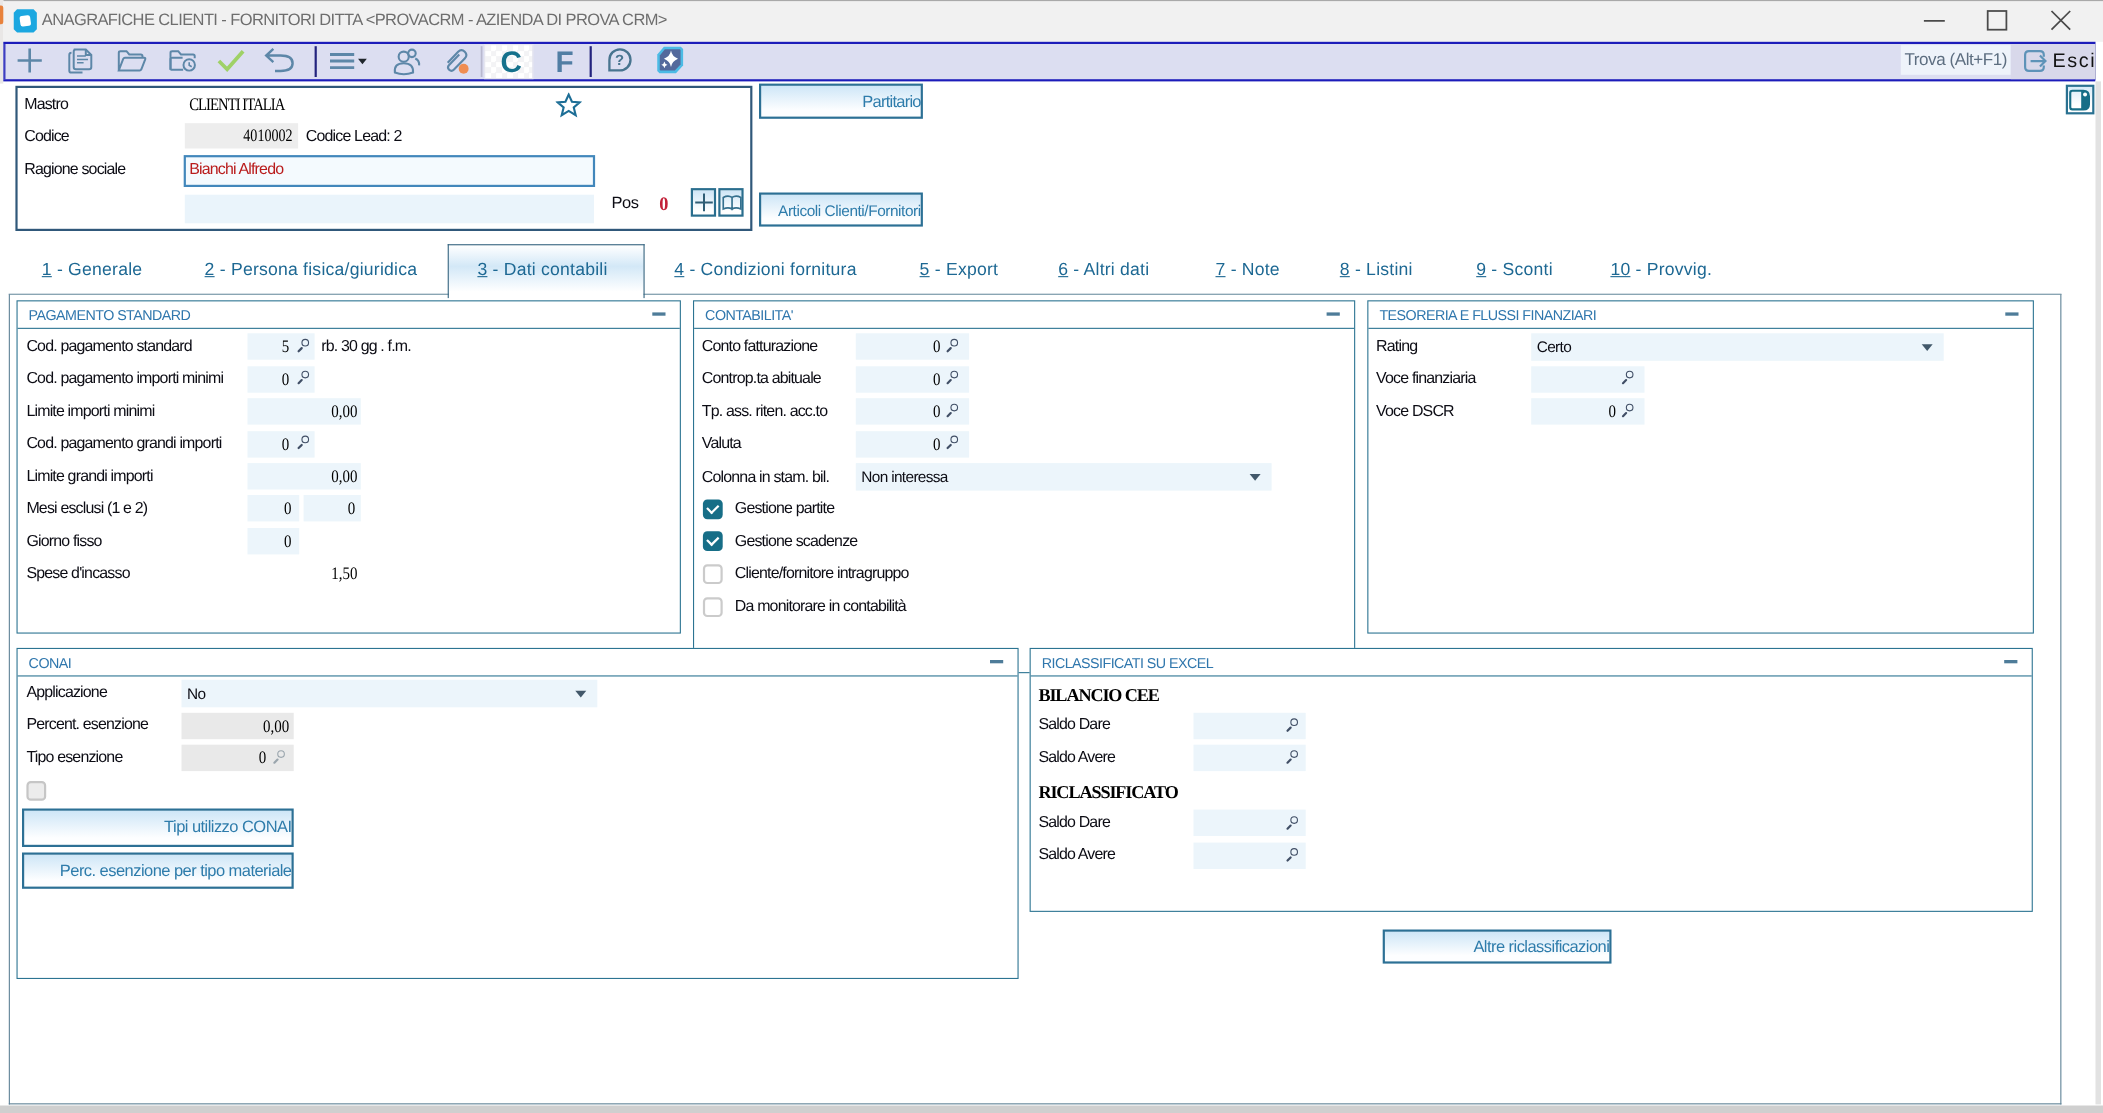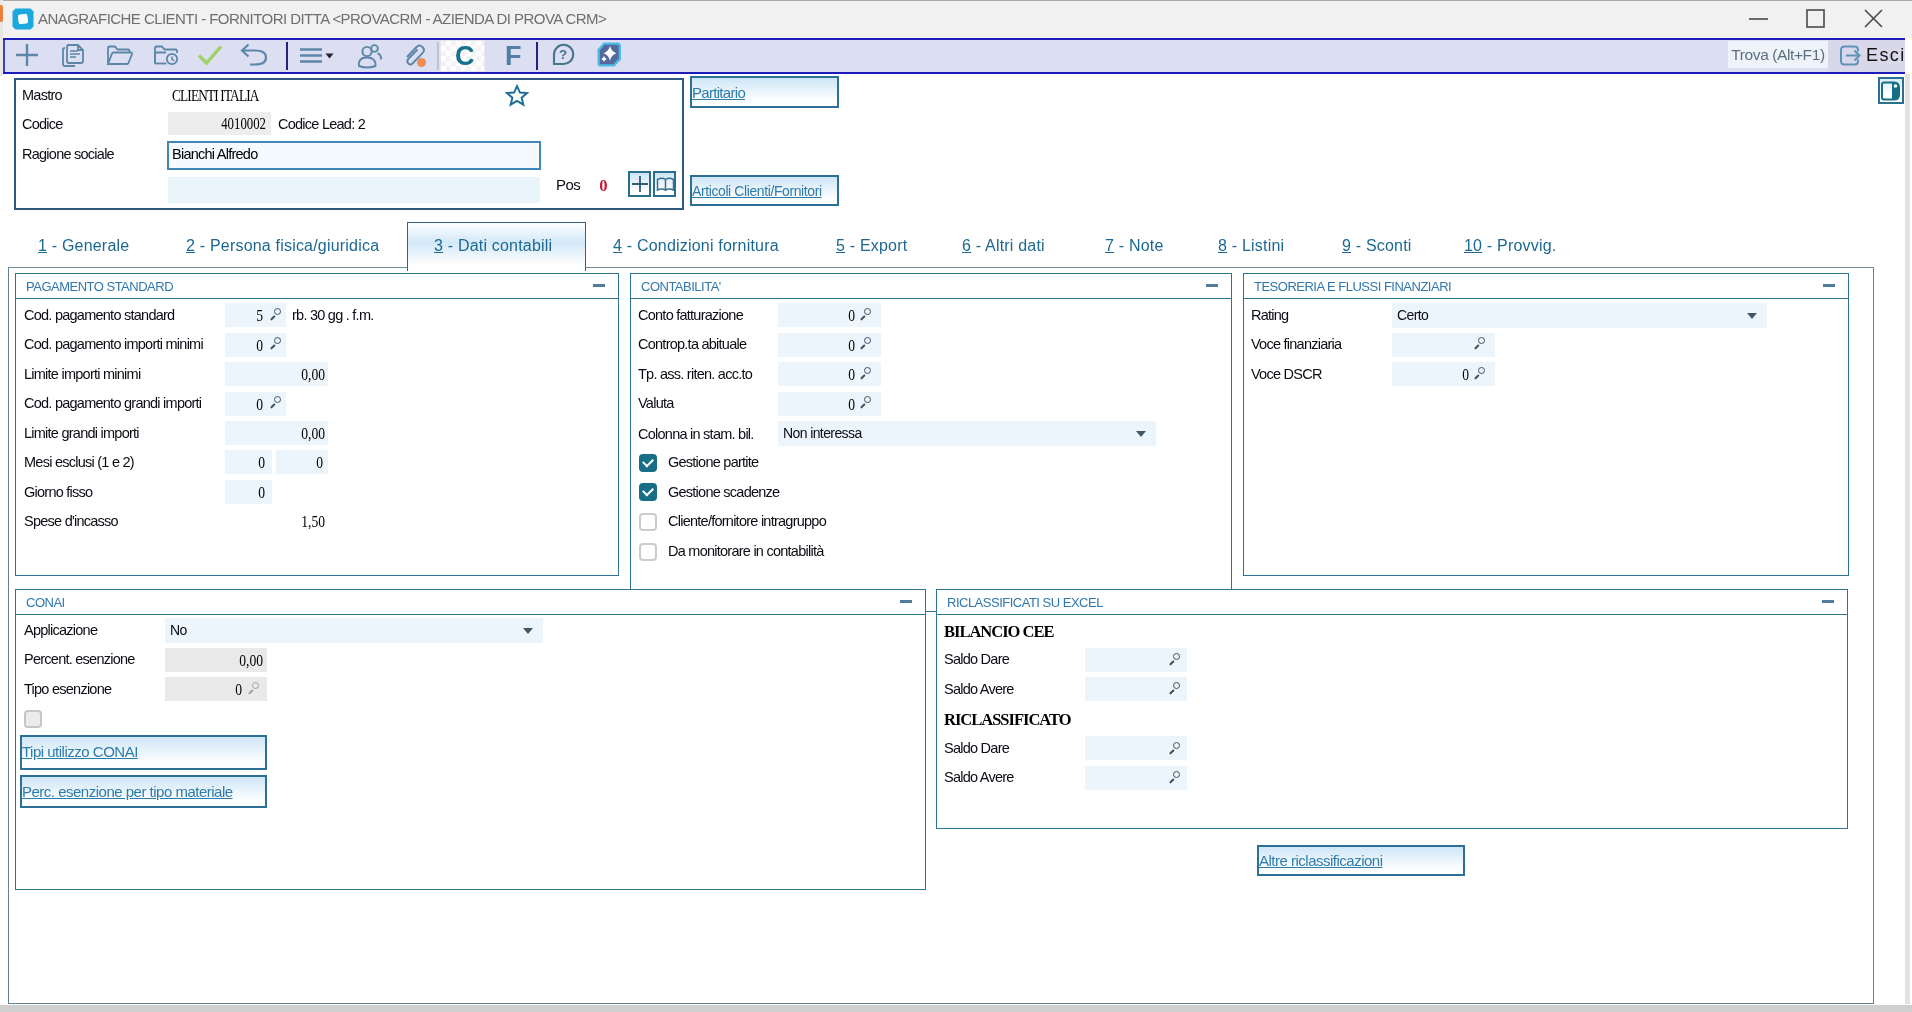--- a/index.html
+++ b/index.html
@@ -21,27 +21,27 @@
 #escitxt{left:1866px;top:45px;font-size:18px;letter-spacing:1.4px;color:#111;}
 
 #scrollstrip{left:1905px;top:73px;width:7px;height:939px;background:#ffffff;}
 #scrolltrack{left:1905px;top:74px;width:5px;height:930px;background:#e2e2e2;}
 
 #formbox{left:14px;top:78px;width:670px;height:132px;border:2px solid #30587a;box-sizing:border-box;}
 .flbl{font-size:14.5px;letter-spacing:-0.75px;color:#0c0c14;white-space:nowrap;}
 #ruled1{left:168px;top:112px;width:103px;height:23px;background:#ededed;}
 #cod{left:168px;top:112px;width:98px;height:23px;font-family:"Liberation Serif",serif;font-size:16px;color:#000;text-align:right;line-height:23px;transform:scaleX(0.8);transform-origin:100% 50%;}
 #rsinp{left:167px;top:141px;width:374px;height:29px;background:#f4fafe;border:2px solid #4287bb;box-sizing:border-box;}
-#rsval{left:172px;top:146px;font-size:14.5px;letter-spacing:-0.75px;color:#000000;text-align:center;}
+#rsval{left:172px;top:146px;font-size:14.5px;letter-spacing:-0.75px;color:#b91c1c;text-align:center;}
 #bar2{left:168px;top:177px;width:372px;height:26px;background:#eaf4fb;}
 #pos{left:556px;top:176px;font-size:15px;letter-spacing:-0.5px;font-weight:normal;color:#0c0c14;}
 #pos0{left:599px;top:175px;font-size:17.5px;font-weight:bold;color:#c22038;font-family:"Liberation Serif",serif;transform:scaleX(0.95);}
 .sqbtn{position:absolute;width:23px;height:26px;border:2px solid #2a6e8e;box-sizing:border-box;background:linear-gradient(180deg,#cde5f6 0%,#ffffff 85%);}
 
-.bigbtn{position:absolute;border:2px solid #2c7095;box-sizing:border-box;background:linear-gradient(180deg,#cee6f7 0%,#fdfeff 80%);color:#2e7cab;text-align:left;letter-spacing:-0.5px;white-space:nowrap;text-decoration:underline;}
+.bigbtn{position:absolute;border:2px solid #2c7095;box-sizing:border-box;background:linear-gradient(180deg,#cee6f7 0%,#fdfeff 80%);color:#2e7cab;text-align:right;letter-spacing:-0.5px;white-space:nowrap;}
 #partitario{left:690px;top:76px;width:149px;height:32px;font-size:15px;letter-spacing:-0.7px;line-height:29px;}
 #articoli{left:690px;top:175px;width:149px;height:31px;font-size:14px;letter-spacing:-0.4px;line-height:28px;}
 #sidetoggle{left:1878px;top:77px;width:26px;height:27px;border:2px solid #2a7191;box-sizing:border-box;background:linear-gradient(180deg,#d9ecf9 0%,#ffffff 70%);z-index:0;}
 
 .tab{position:absolute;top:237px;font-size:16px;letter-spacing:0.2px;color:#1d6893;white-space:nowrap;}
 .tab u{text-decoration:underline;}
 #seltab{left:407px;top:222px;width:179px;height:49px;border:1px solid #33637f;border-bottom:none;background:linear-gradient(180deg,#ffffff 0%,#d3e8f7 40%,#ffffff 88%);box-sizing:border-box;z-index:2;}
 #seltabtxt{left:434px;top:237px;z-index:3;font-size:16px;letter-spacing:0.2px;color:#1d6893;white-space:nowrap;}
 
 #containerbox{left:8px;top:267px;width:1866px;height:737px;border:1px solid #5e8296;border-top:1px solid #6d8fa1;box-sizing:border-box;}

